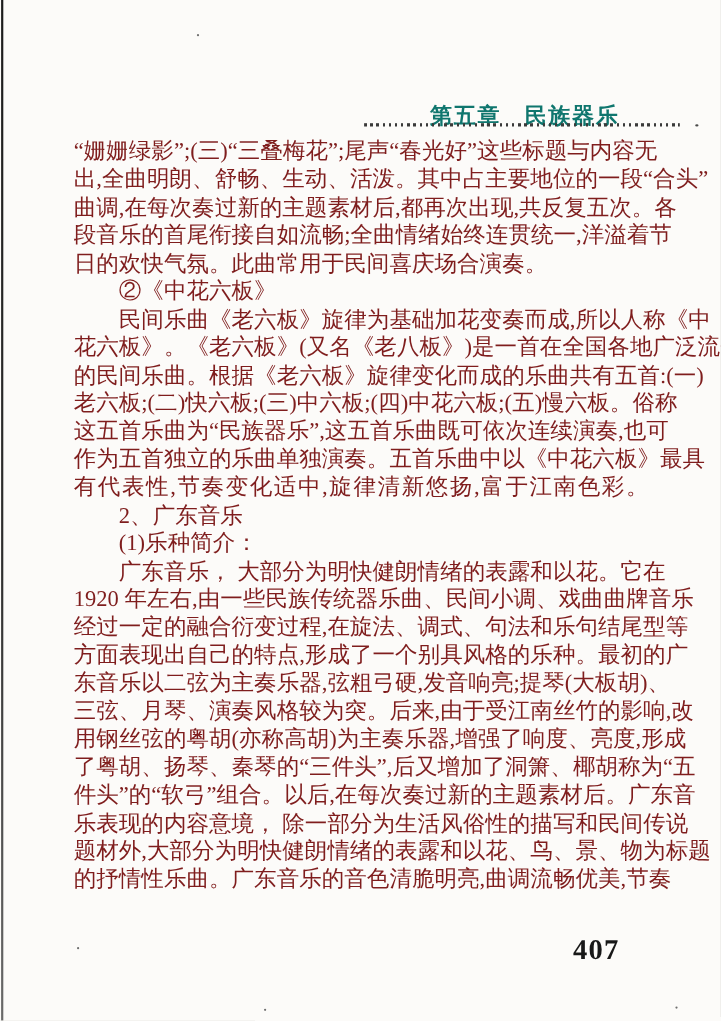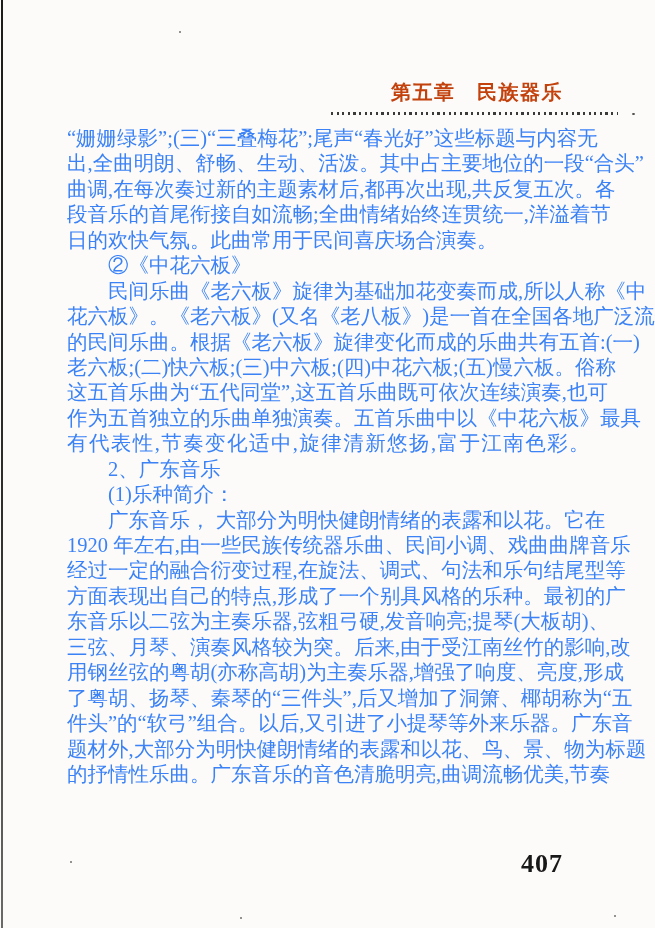--- a/index.html
+++ b/index.html
@@ -20,27 +20,27 @@
   .scan-edge-left {
     position: absolute;
     left: 1px;
     top: 0;
     width: 2px;
     height: 100%;
     background: linear-gradient(to bottom, #1c1c1c 0%, #2e2e2e 55%, #6a6a6a 100%);
   }
   .chapter-title {
     position: absolute;
-    top: 79px;
+    top: 92px;
     right: 92px;
     font-size: 20px;
     font-weight: 700;
     letter-spacing: 1.5px;
     white-space: pre;
-    color: #c2410c;
+    color: #0f766e;
   }
   .chapter-rule {
     position: absolute;
     top: 112px;
     left: 331px;
     width: 287px;
     height: 2.5px;
     background-image: repeating-linear-gradient(
       to right,
       #3a3a3a 0px, #3a3a3a 2.2px,
@@ -48,21 +48,21 @@
     );
   }
   .body-text {
     position: absolute;
     top: 126px;
     left: 67px;
     width: 524px;
     font-size: 20.5px;
     line-height: 25.45px;
     font-weight: 500;
-    color: #3b82f6;
+    color: #7f1d1d;
   }
   .text-line {
     height: 25.45px;
     white-space: pre;
     overflow: visible;
   }
   .line-inner {
     white-space: pre;
   }
   .page-number {
@@ -100,34 +100,35 @@
       <div class="text-line"><span class="line-inner">“姗姗绿影”;(三)“三叠梅花”;尾声“春光好”这些标题与内容无</span></div>
       <div class="text-line"><span class="line-inner">出,全曲明朗、舒畅、生动、活泼。其中占主要地位的一段“合头”</span></div>
       <div class="text-line"><span class="line-inner">曲调,在每次奏过新的主题素材后,都再次出现,共反复五次。各</span></div>
       <div class="text-line"><span class="line-inner">段音乐的首尾衔接自如流畅;全曲情绪始终连贯统一,洋溢着节</span></div>
       <div class="text-line"><span class="line-inner">日的欢快气氛。此曲常用于民间喜庆场合演奏。</span></div>
       <div class="text-line"><span class="line-inner">　　②《中花六板》</span></div>
       <div class="text-line"><span class="line-inner">　　民间乐曲《老六板》旋律为基础加花变奏而成,所以人称《中</span></div>
       <div class="text-line"><span class="line-inner">花六板》。《老六板》(又名《老八板》)是一首在全国各地广泛流传</span></div>
       <div class="text-line"><span class="line-inner">的民间乐曲。根据《老六板》旋律变化而成的乐曲共有五首:(一)</span></div>
       <div class="text-line"><span class="line-inner">老六板;(二)快六板;(三)中六板;(四)中花六板;(五)慢六板。俗称</span></div>
-      <div class="text-line"><span class="line-inner">这五首乐曲为“五代同堂”,这五首乐曲既可依次连续演奏,也可</span></div>
+      <div class="text-line"><span class="line-inner">这五首乐曲为“民族器乐”,这五首乐曲既可依次连续演奏,也可</span></div>
       <div class="text-line"><span class="line-inner">作为五首独立的乐曲单独演奏。五首乐曲中以《中花六板》最具</span></div>
       <div class="text-line"><span class="line-inner" style="letter-spacing: 1.42788px;">有代表性,节奏变化适中,旋律清新悠扬,富于江南色彩。</span></div>
       <div class="text-line"><span class="line-inner">　　2、广东音乐</span></div>
       <div class="text-line"><span class="line-inner">　　(1)乐种简介：</span></div>
       <div class="text-line"><span class="line-inner">　　广东音乐， 大部分为明快健朗情绪的表露和以花。它在</span></div>
       <div class="text-line"><span class="line-inner">1920 年左右,由一些民族传统器乐曲、民间小调、戏曲曲牌音乐</span></div>
       <div class="text-line"><span class="line-inner">经过一定的融合衍变过程,在旋法、调式、句法和乐句结尾型等</span></div>
       <div class="text-line"><span class="line-inner">方面表现出自己的特点,形成了一个别具风格的乐种。最初的广</span></div>
       <div class="text-line"><span class="line-inner">东音乐以二弦为主奏乐器,弦粗弓硬,发音响亮;提琴(大板胡)、</span></div>
       <div class="text-line"><span class="line-inner">三弦、月琴、演奏风格较为突。后来,由于受江南丝竹的影响,改</span></div>
       <div class="text-line"><span class="line-inner">用钢丝弦的粤胡(亦称高胡)为主奏乐器,增强了响度、亮度,形成</span></div>
       <div class="text-line"><span class="line-inner">了粤胡、扬琴、秦琴的“三件头”,后又增加了洞箫、椰胡称为“五</span></div>
-      <div class="text-line"><span class="line-inner">件头”的“软弓”组合。以后,又引进了小提琴等外来乐器。广东音</span></div>
+      <div class="text-line"><span class="line-inner">件头”的“软弓”组合。以后,在每次奏过新的主题素材后。广东音</span></div>
+      <div class="text-line"><span class="line-inner">乐表现的内容意境， 除一部分为生活风俗性的描写和民间传说</span></div>
       <div class="text-line"><span class="line-inner">题材外,大部分为明快健朗情绪的表露和以花、鸟、景、物为标题</span></div>
       <div class="text-line"><span class="line-inner">的抒情性乐曲。广东音乐的音色清脆明亮,曲调流畅优美,节奏</span></div>
     </div>
 
   <div class="page-number">407</div>
 
   <div class="speck s1"></div>
   <div class="speck s2"></div>
   <div class="speck s3"></div>
   <div class="speck s4"></div>

